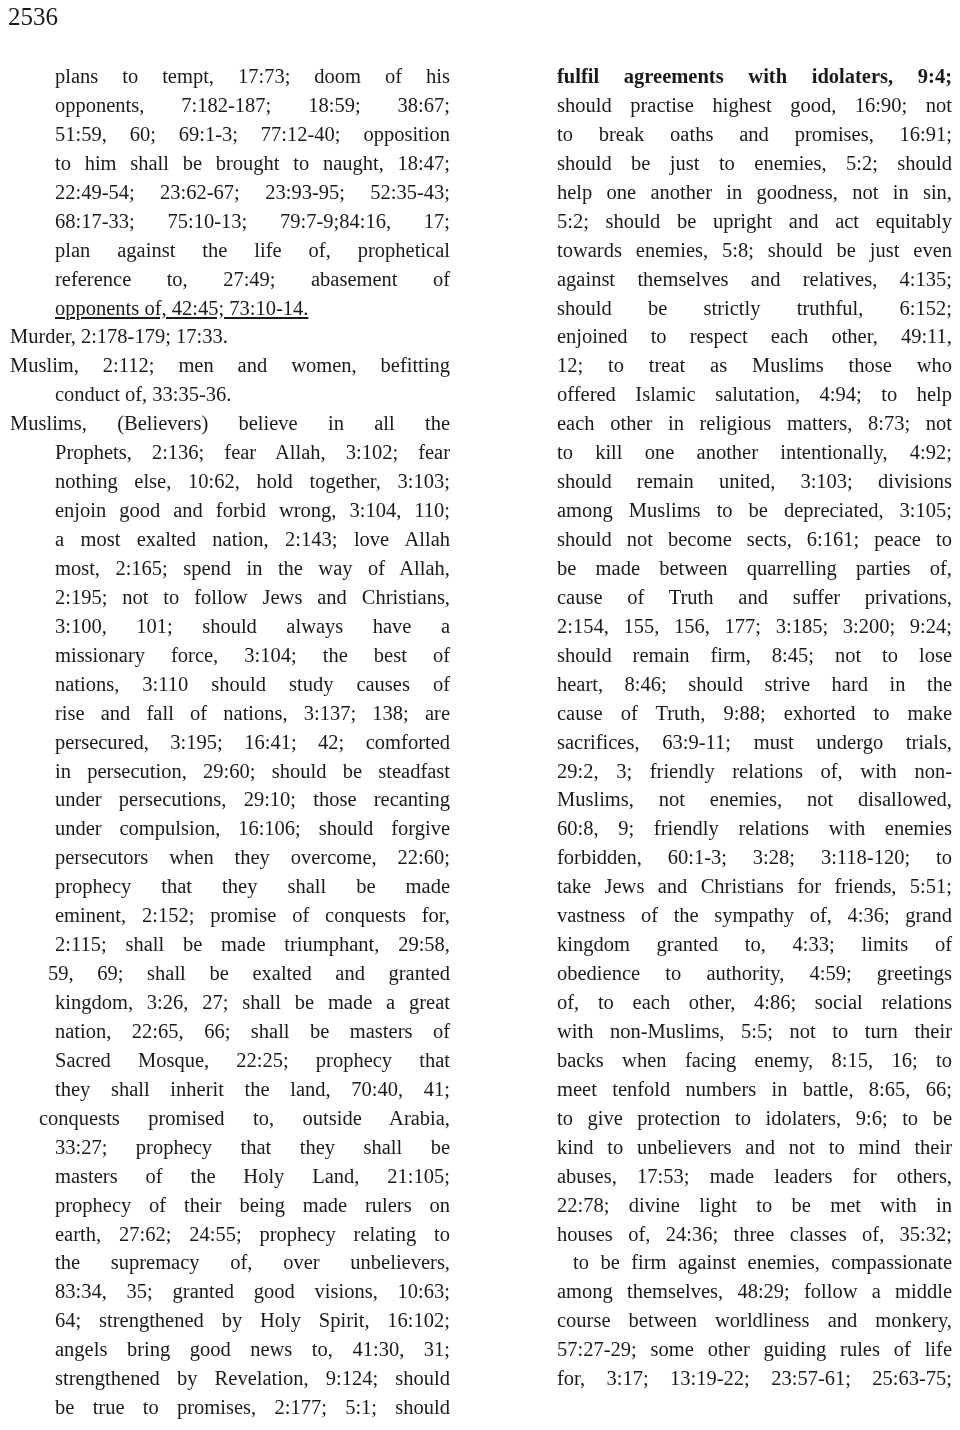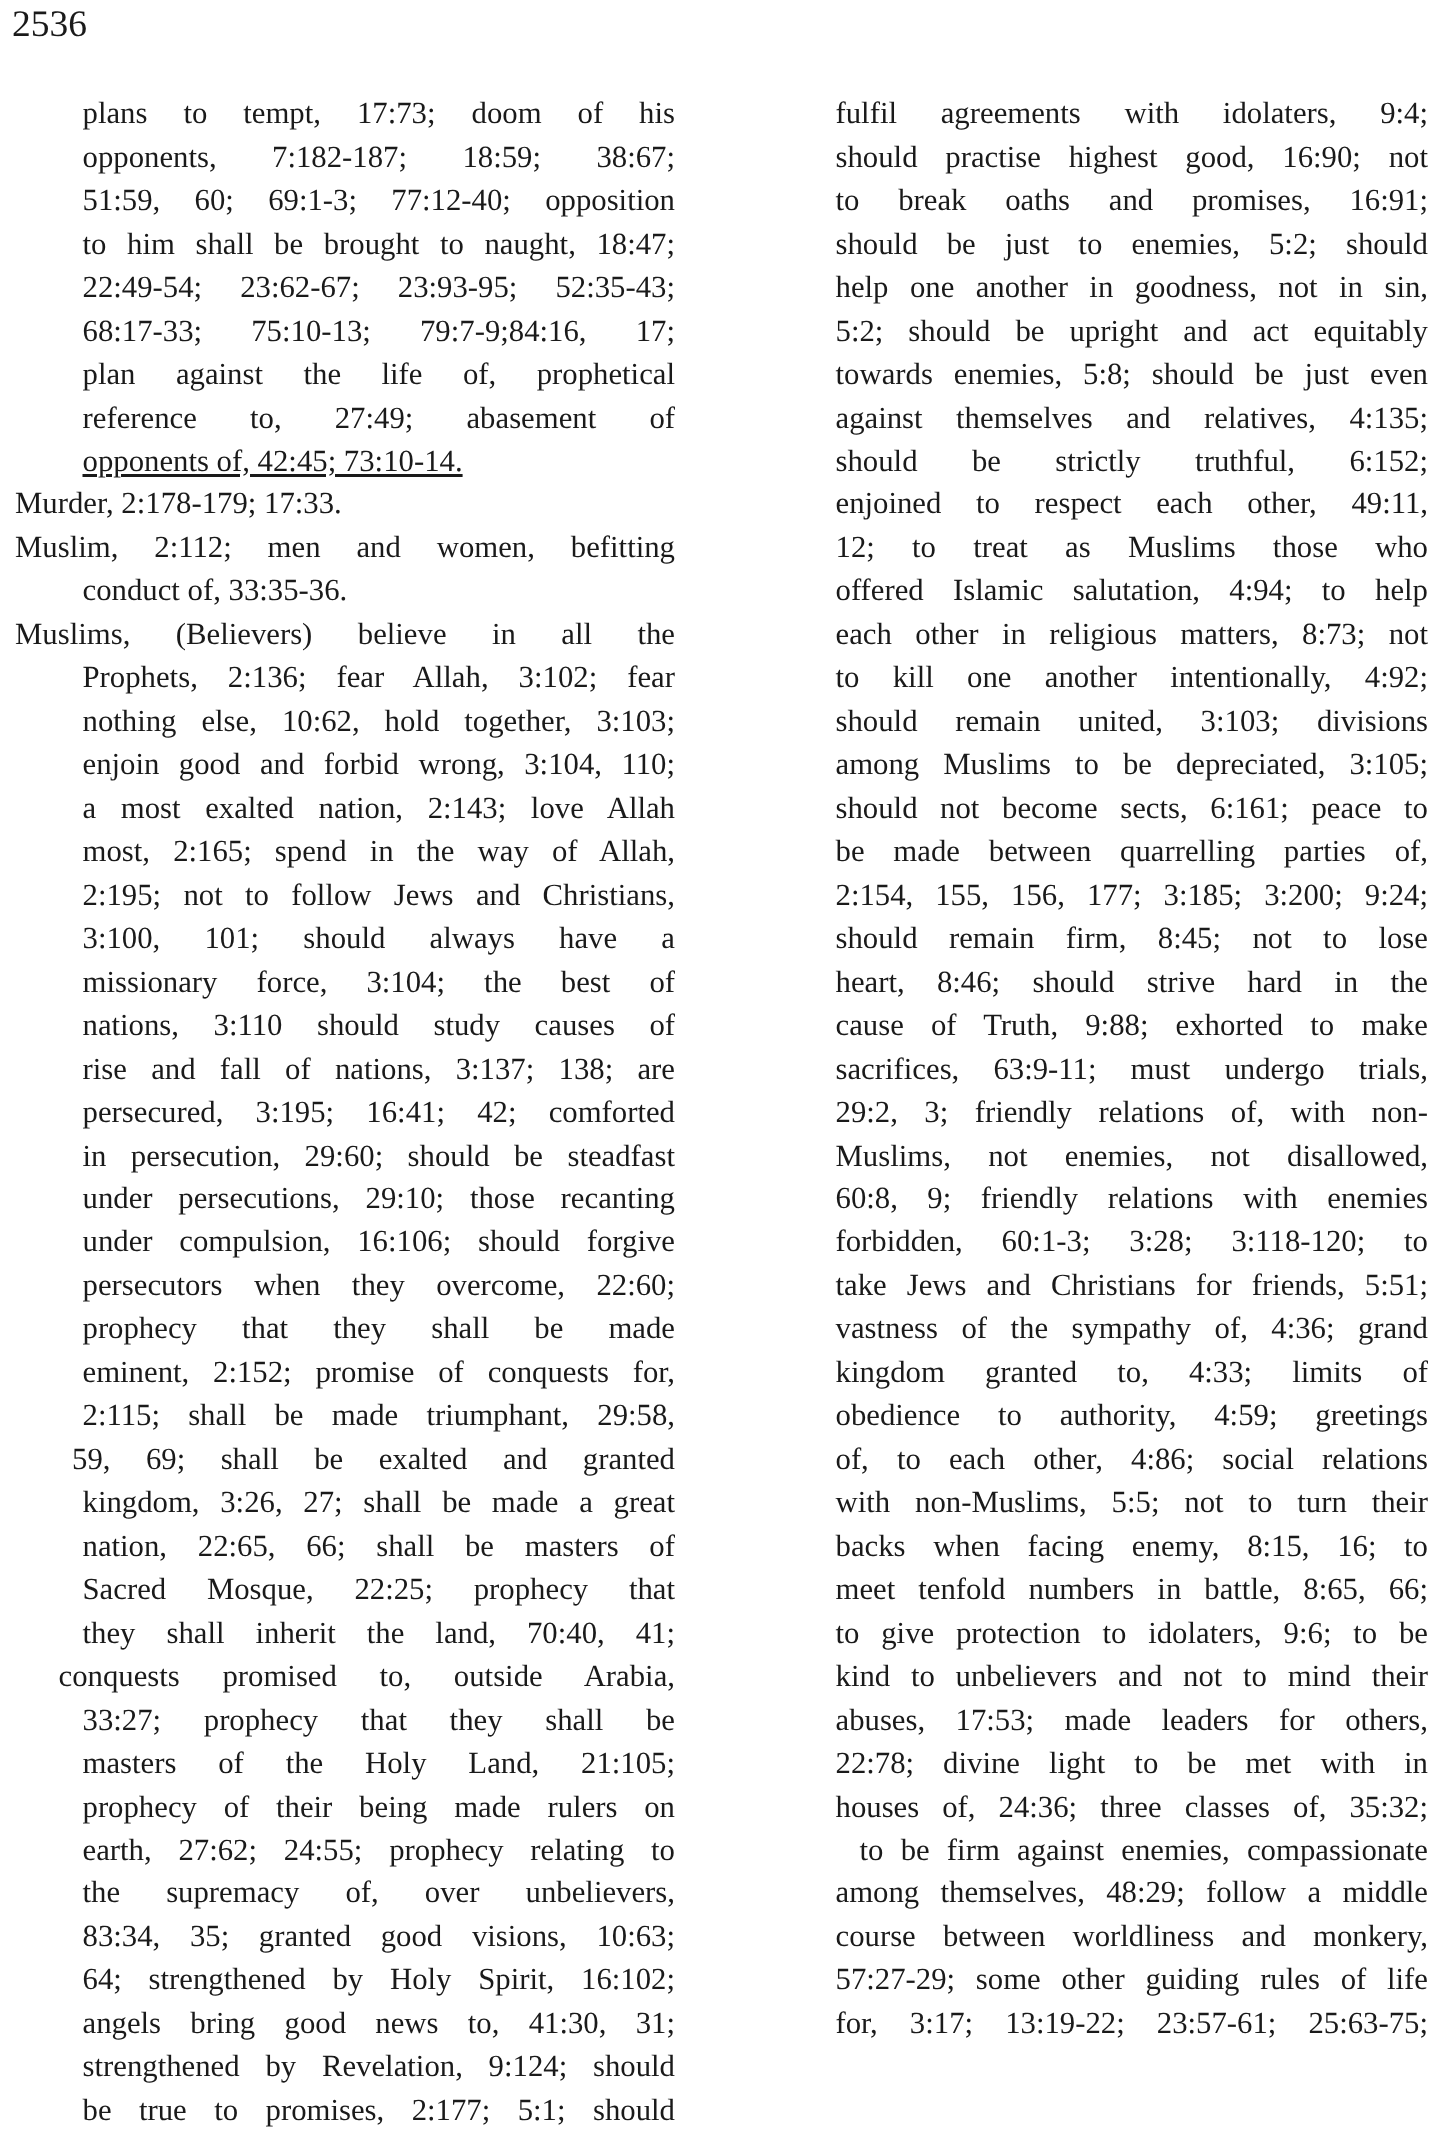--- a/index.html
+++ b/index.html
@@ -74,38 +74,39 @@
     <div class="line indent" style="white-space: normal;">prophecy of their being made rulers on</div>
     <div class="line indent" style="white-space: normal;">earth, 27:62; 24:55; prophecy relating to</div>
     <div class="line indent" style="white-space: normal;">the supremacy of, over unbelievers,</div>
     <div class="line indent" style="white-space: normal;">83:34, 35; granted good visions, 10:63;</div>
     <div class="line indent" style="white-space: normal;">64; strengthened by Holy Spirit, 16:102;</div>
     <div class="line indent" style="white-space: normal;">angels bring good news to, 41:30, 31;</div>
     <div class="line indent" style="white-space: normal;">strengthened by Revelation, 9:124; should</div>
     <div class="line indent" style="white-space: normal;">be true to promises, 2:177; 5:1; should</div>
   </div>
 <div class="column col-right" id="col-right">
-    <div class="line" style="white-space: normal;">fulfil agreements with idolaters, 9:4;</div>
+    <div class="line" style="white-space: normal; font-weight: bold;">fulfil agreements with idolaters, 9:4;</div>
     <div class="line" style="white-space: normal;">should practise highest good, 16:90; not</div>
     <div class="line" style="white-space: normal;">to break oaths and promises, 16:91;</div>
     <div class="line" style="white-space: normal;">should be just to enemies, 5:2; should</div>
     <div class="line" style="white-space: normal;">help one another in goodness, not in sin,</div>
     <div class="line" style="white-space: normal;">5:2; should be upright and act equitably</div>
     <div class="line" style="white-space: normal;">towards enemies, 5:8; should be just even</div>
     <div class="line" style="white-space: normal;">against themselves and relatives, 4:135;</div>
     <div class="line" style="white-space: normal;">should be strictly truthful, 6:152;</div>
     <div class="line" style="white-space: normal;">enjoined to respect each other, 49:11,</div>
     <div class="line" style="white-space: normal;">12; to treat as Muslims those who</div>
     <div class="line" style="white-space: normal;">offered Islamic salutation, 4:94; to help</div>
     <div class="line" style="white-space: normal;">each other in religious matters, 8:73; not</div>
     <div class="line" style="white-space: normal;">to kill one another intentionally, 4:92;</div>
     <div class="line" style="white-space: normal;">should remain united, 3:103; divisions</div>
     <div class="line" style="white-space: normal;">among Muslims to be depreciated, 3:105;</div>
     <div class="line" style="white-space: normal;">should not become sects, 6:161; peace to</div>
     <div class="line" style="white-space: normal;">be made between quarrelling parties of,</div>
+    <div class="line" style="white-space: normal;">cause of Truth and suffer privations,</div>
     <div class="line" style="white-space: normal;">2:154, 155, 156, 177; 3:185; 3:200; 9:24;</div>
     <div class="line" style="white-space: normal;">should remain firm, 8:45; not to lose</div>
     <div class="line" style="white-space: normal;">heart, 8:46; should strive hard in the</div>
     <div class="line" style="white-space: normal;">cause of Truth, 9:88; exhorted to make</div>
     <div class="line" style="white-space: normal;">sacrifices, 63:9-11; must undergo trials,</div>
     <div class="line" style="white-space: normal;">29:2, 3; friendly relations of, with non-</div>
     <div class="line" style="white-space: normal;">Muslims, not enemies, not disallowed,</div>
     <div class="line" style="white-space: normal;">60:8, 9; friendly relations with enemies</div>
     <div class="line" style="white-space: normal;">forbidden, 60:1-3; 3:28; 3:118-120; to</div>
     <div class="line" style="white-space: normal;">take Jews and Christians for friends, 5:51;</div>

